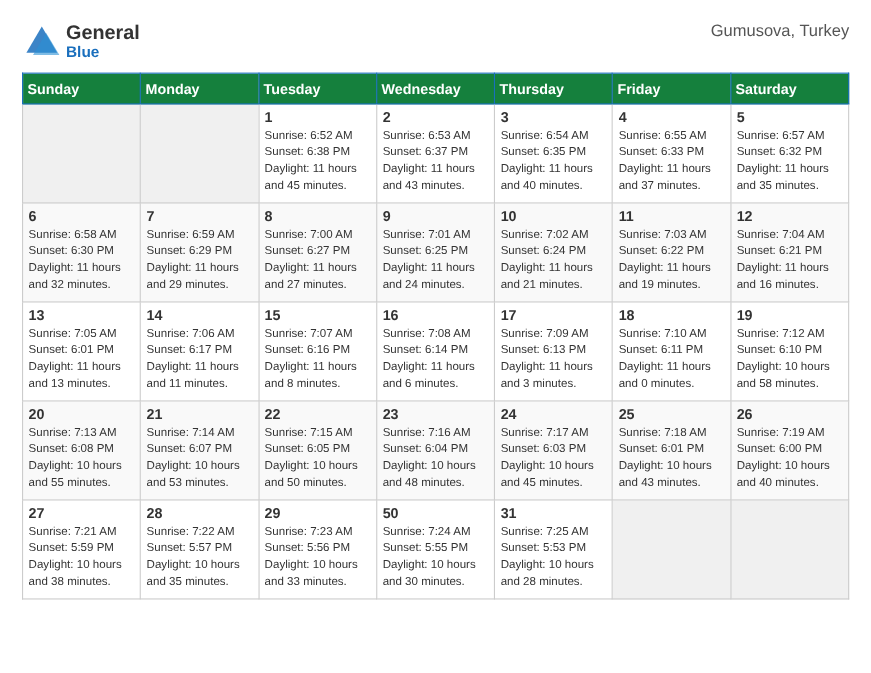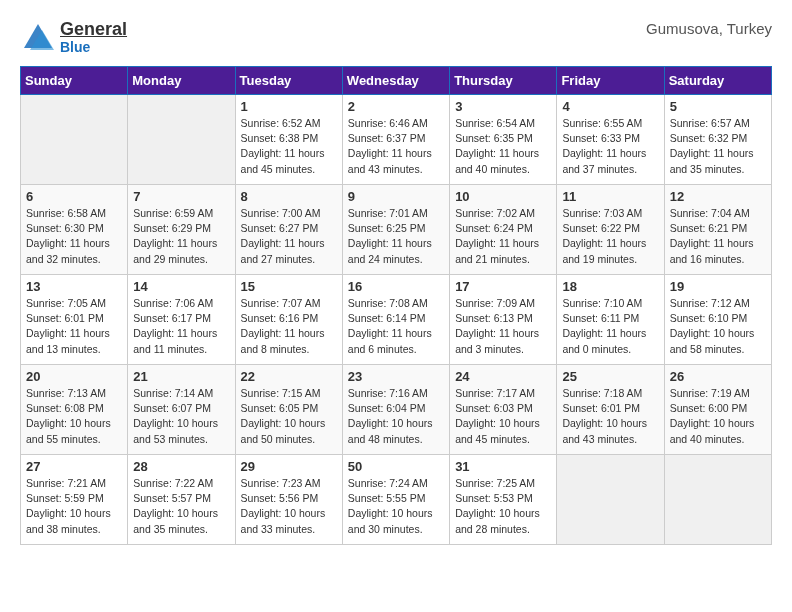--- a/index.html
+++ b/index.html
@@ -22,21 +22,20 @@
     }
     .logo-text {
       display: flex;
       flex-direction: column;
       line-height: 1.1;
     }
     .logo-general {
       font-size: 18px;
       font-weight: bold;
       color: #333;
-      text-decoration: underline;
     }
     .logo-blue {
       font-size: 14px;
       font-weight: bold;
       color: #1a6fbd;
     }
     .logo-icon {
       width: 36px;
       height: 36px;
       margin-right: 4px;
@@ -53,21 +52,21 @@
       font-size: 15px;
       color: #555;
       text-align: right;
     }
     table {
       width: 100%;
       border-collapse: collapse;
       table-layout: fixed;
     }
     thead th {
-      background: #4c1d95;
+      background: #15803d;
       color: #fff;
       padding: 6px 4px;
       font-size: 13px;
       text-align: left;
       border: 1px solid #1a6fbd;
     }
     tbody td {
       border: 1px solid #ccc;
       vertical-align: top;
       padding: 4px 5px;
@@ -131,21 +130,21 @@
         <td class="empty-cell"></td>
         <td class="empty-cell"></td>
         <td>
           <span class="day-num">1</span>
           <div class="day-info">Sunrise: 6:52 AM
 Sunset: 6:38 PM
 Daylight: 11 hours and 45 minutes.</div>
         </td>
         <td>
           <span class="day-num">2</span>
-          <div class="day-info">Sunrise: 6:46 AM
+          <div class="day-info">Sunrise: 6:53 AM
 Sunset: 6:37 PM
 Daylight: 11 hours and 43 minutes.</div>
         </td>
         <td>
           <span class="day-num">3</span>
           <div class="day-info">Sunrise: 6:54 AM
 Sunset: 6:35 PM
 Daylight: 11 hours and 40 minutes.</div>
         </td>
         <td>

